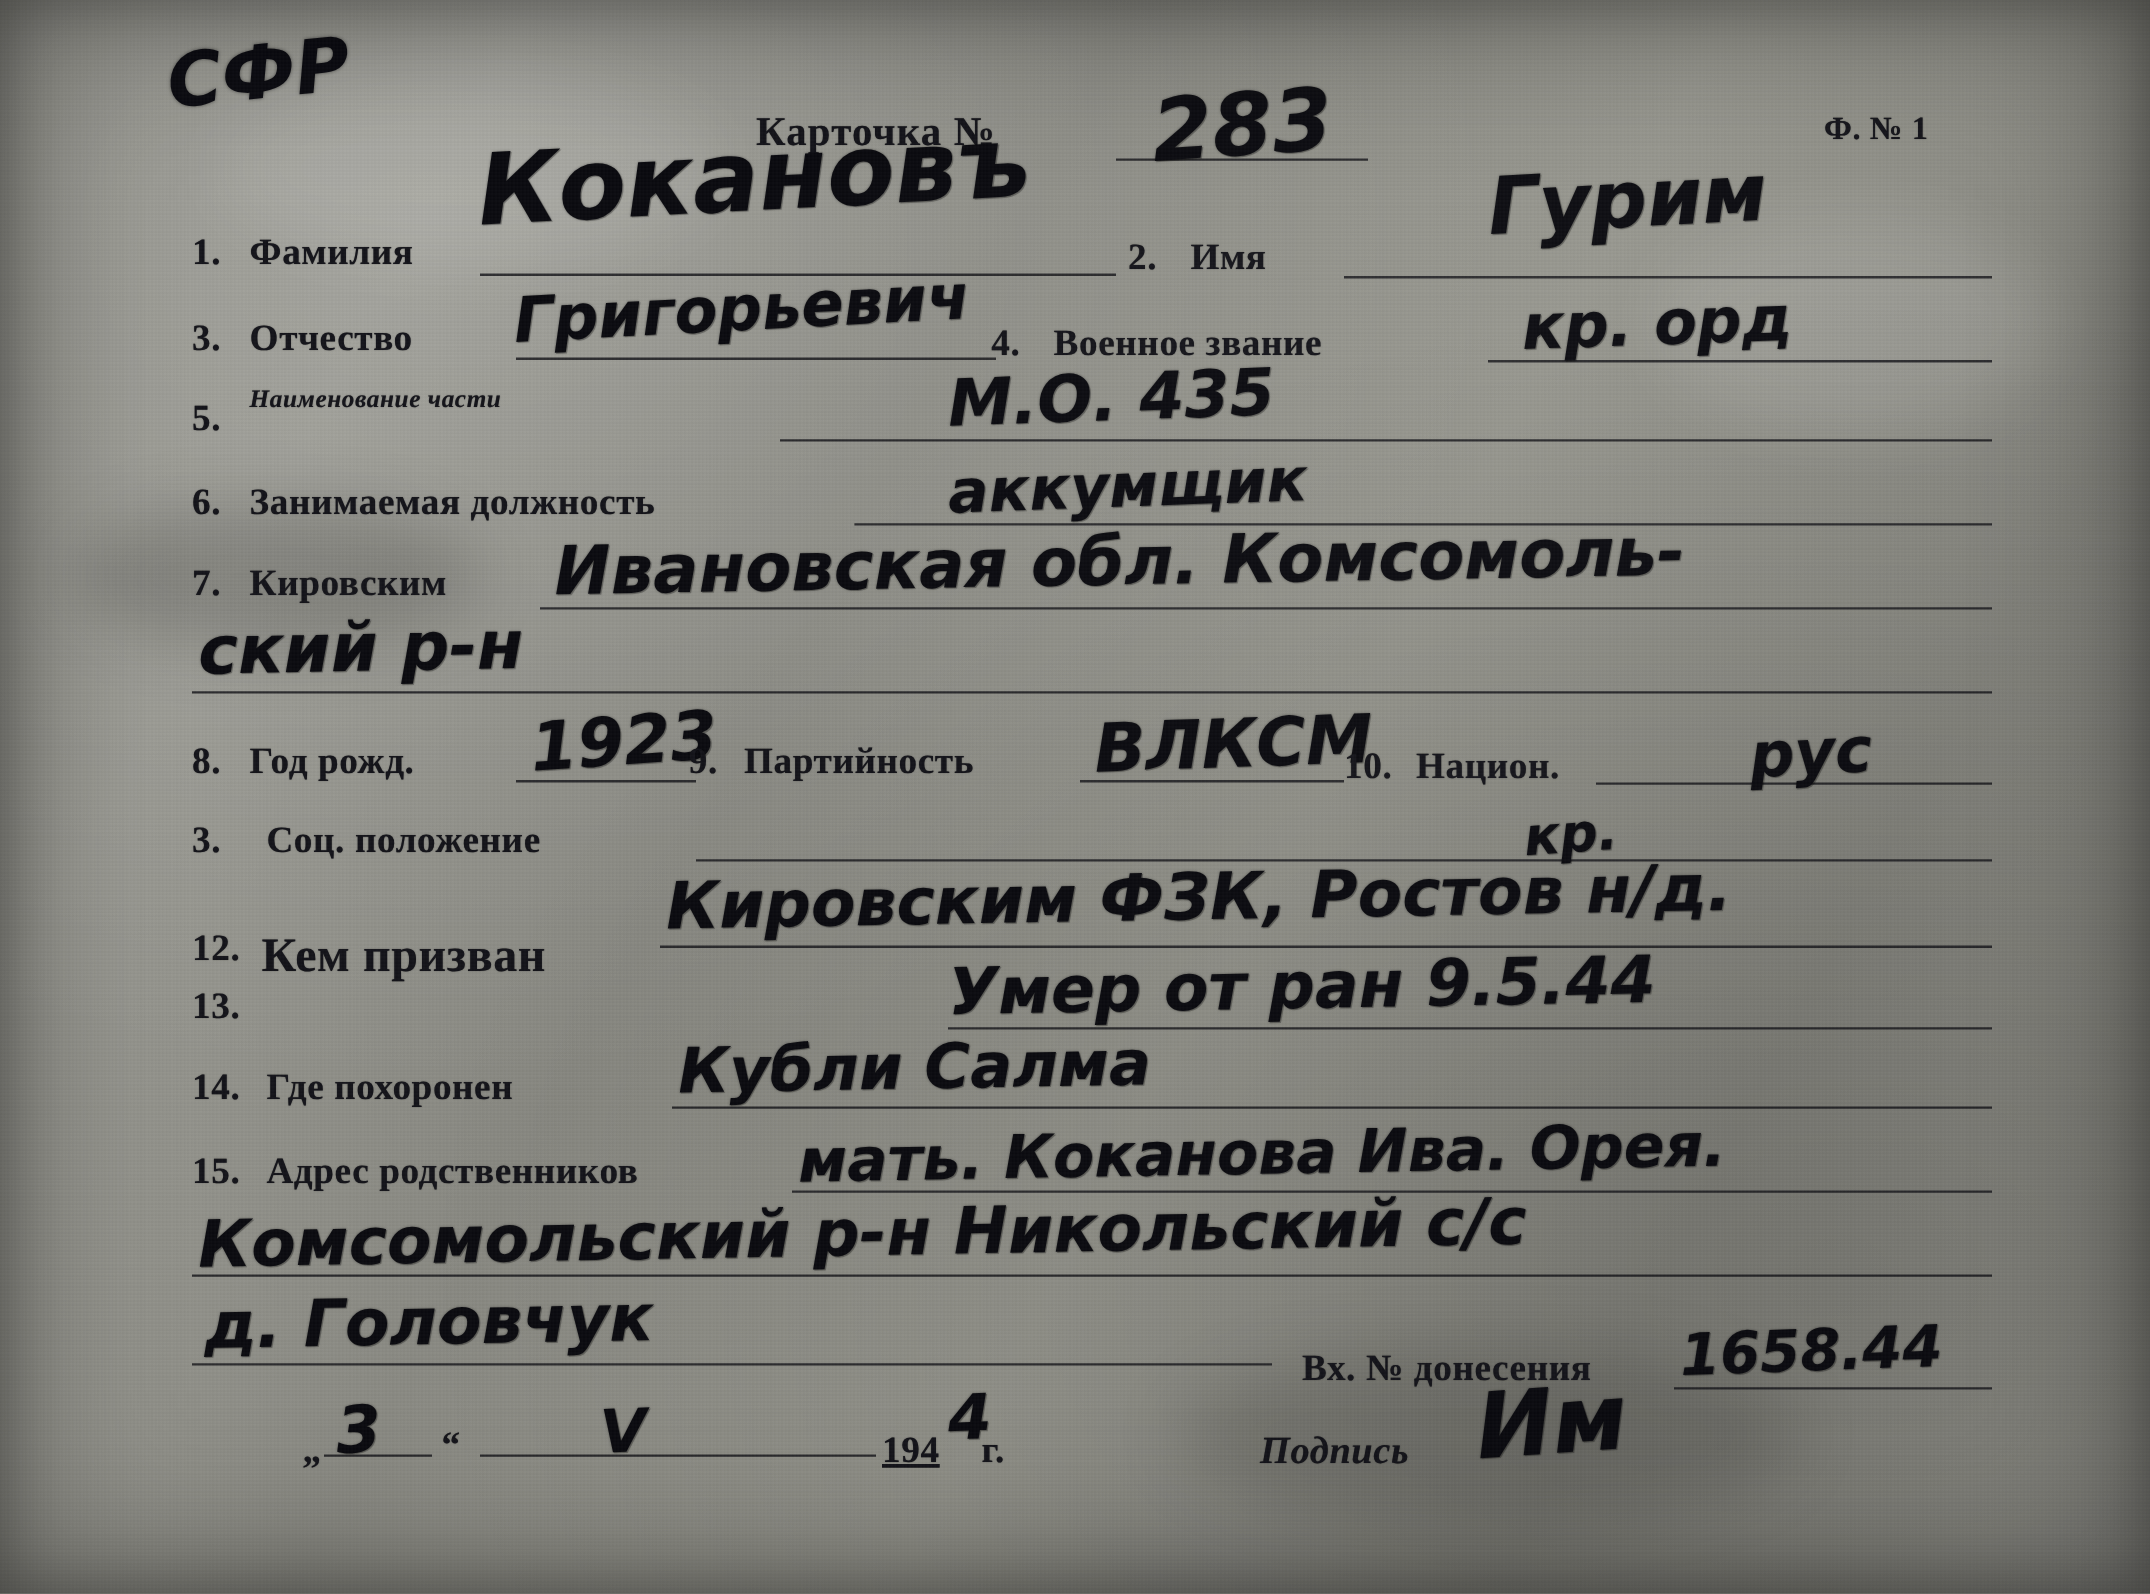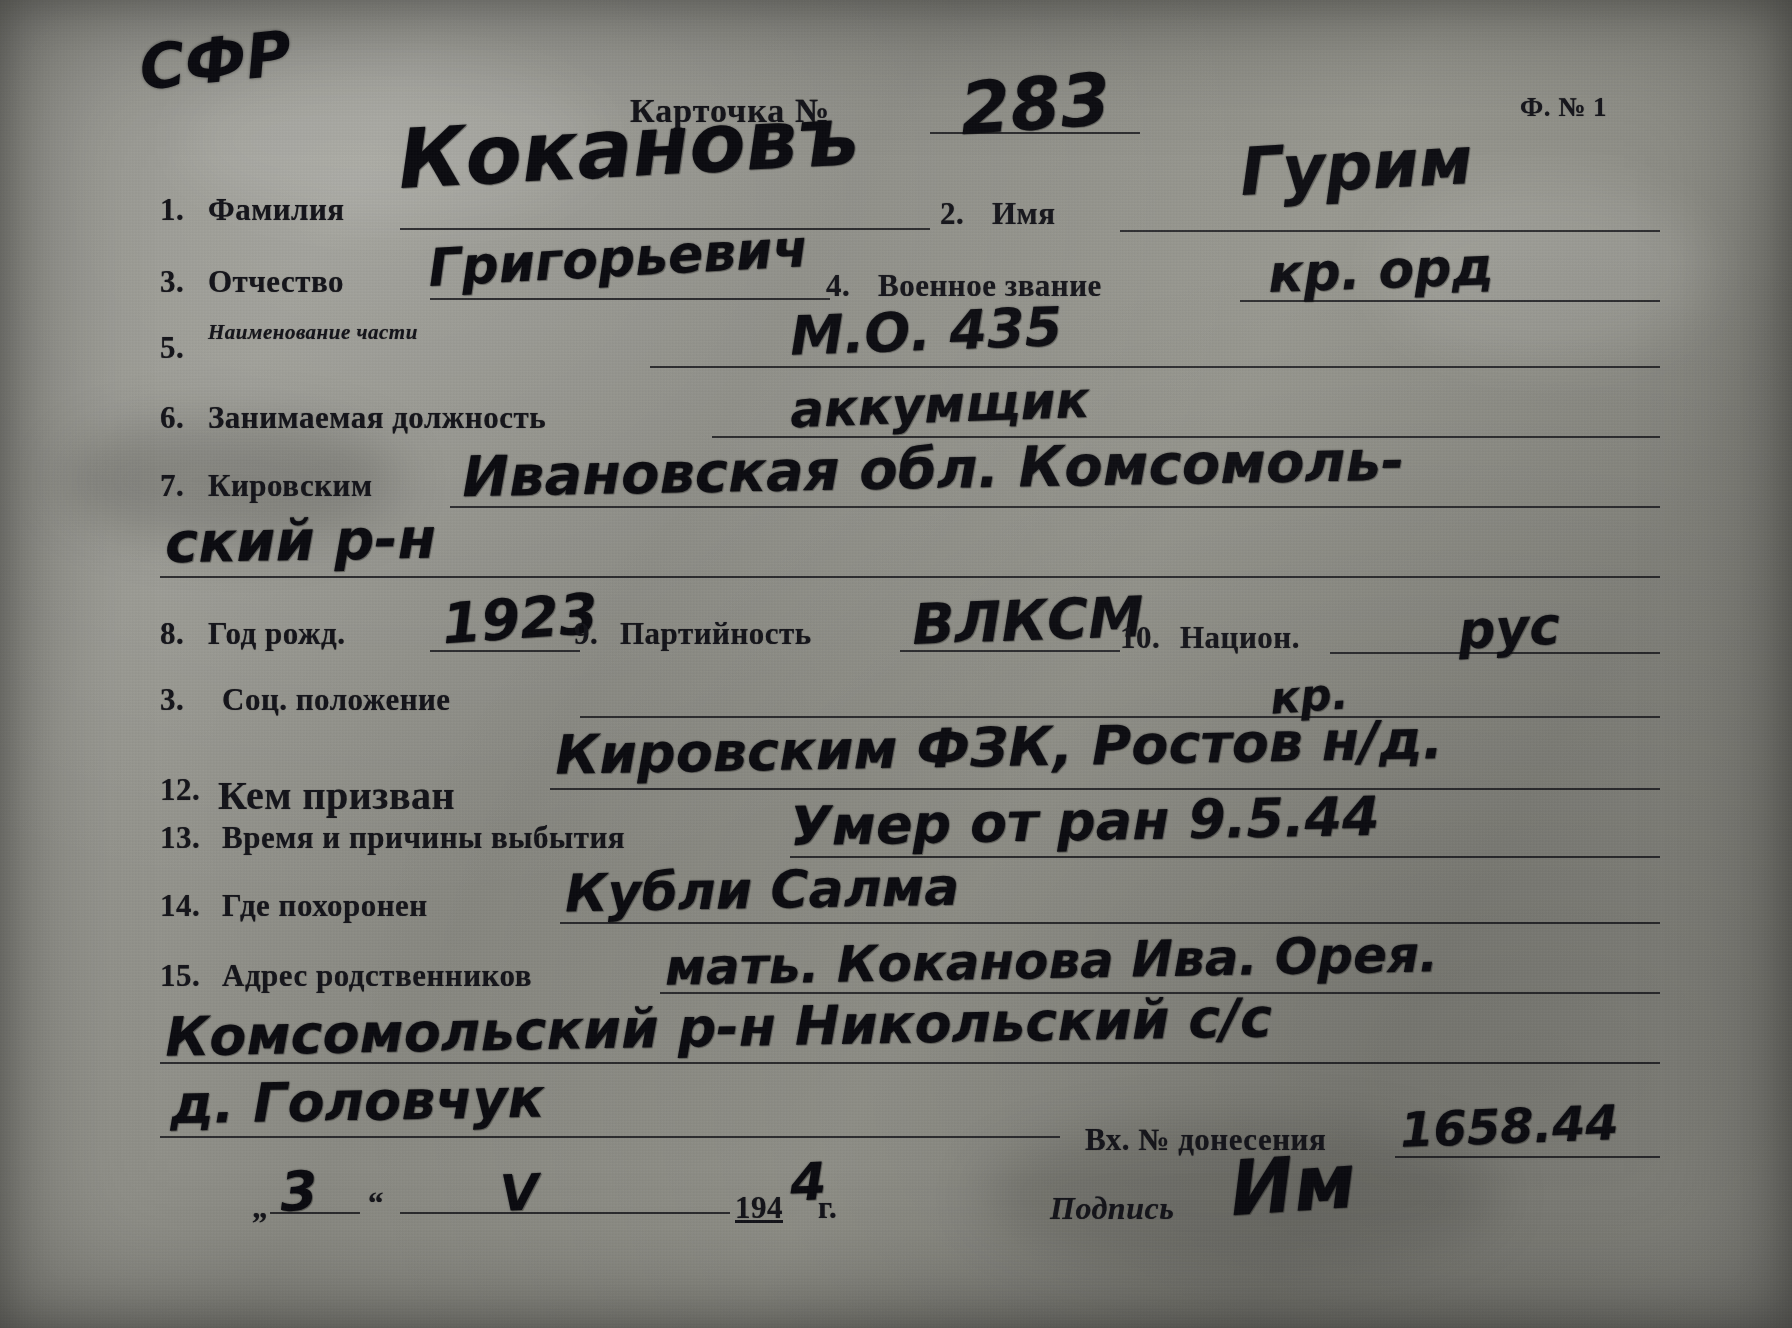--- a/index.html
+++ b/index.html
@@ -155,21 +155,20 @@
   <div class="printed" style="left:222px; top:682px; font-size:31px;">Соц. положение</div>
   <div class="rule" style="left:580px; top:716px; width:1080px;"></div>
   <div class="hand" style="left:1270px; top:670px; font-size:44px; transform:rotate(-4deg);">кр.</div>
 
   <div class="printed" style="left:160px; top:752px; font-size:31px;margin-top:20px;">12.</div>
   <div class="printed" style="left:218px; top:752px; font-size:40px;margin-top:20px;">Кем призван</div>
   <div class="rule" style="left:550px; top:788px; width:1110px;"></div>
   <div class="hand" style="left:555px; top:716px; font-size:54px; transform:rotate(-1deg);">Кировским ФЗК, Ростов н/д.</div>
 
   <div class="printed" style="left:160px; top:820px; font-size:31px;">13.</div>
-  <div class="printed" style="left:222px; top:820px; font-size:31px;">Время и причины выбытия</div>
   <div class="rule" style="left:790px; top:856px; width:870px;"></div>
   <div class="hand" style="left:790px; top:790px; font-size:54px; transform:rotate(-1deg);">Умер от ран 9.5.44</div>
 
   <div class="printed" style="left:160px; top:888px; font-size:31px;">14.</div>
   <div class="printed" style="left:222px; top:888px; font-size:31px;">Где похоронен</div>
   <div class="rule" style="left:560px; top:922px; width:1100px;"></div>
   <div class="hand" style="left:565px; top:860px; font-size:52px; transform:rotate(-1deg);">Кубли Салма</div>
 
   <div class="printed" style="left:160px; top:958px; font-size:31px;">15.</div>
   <div class="printed" style="left:222px; top:958px; font-size:31px;">Адрес родственников</div>

